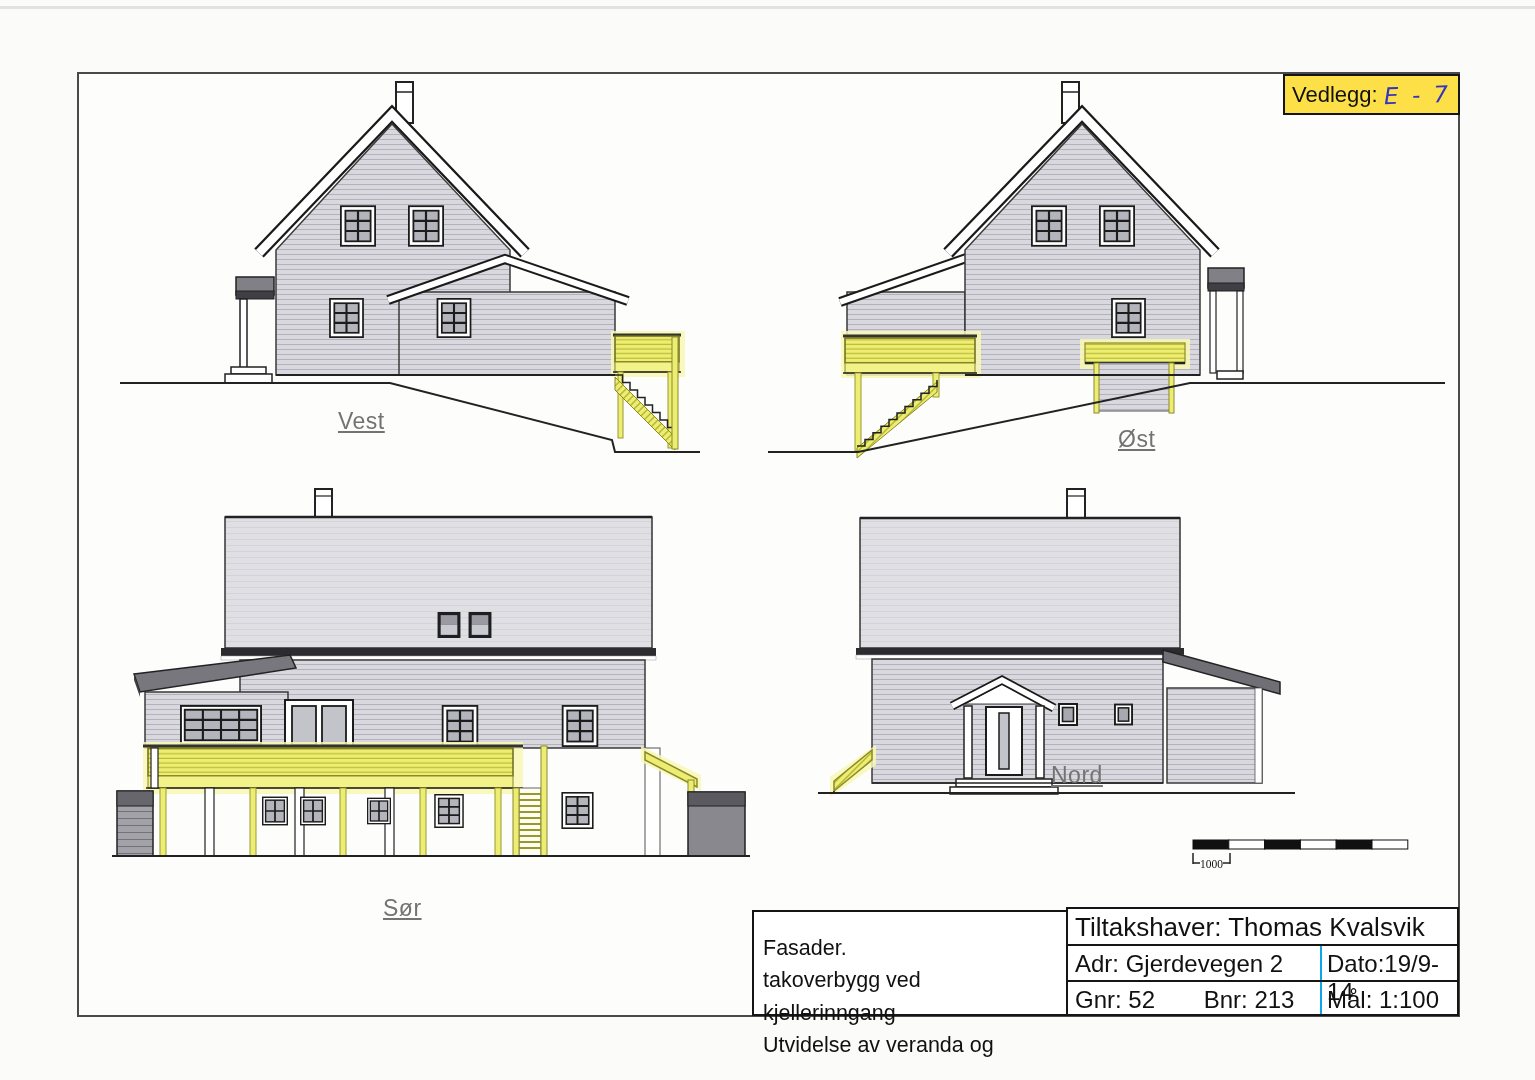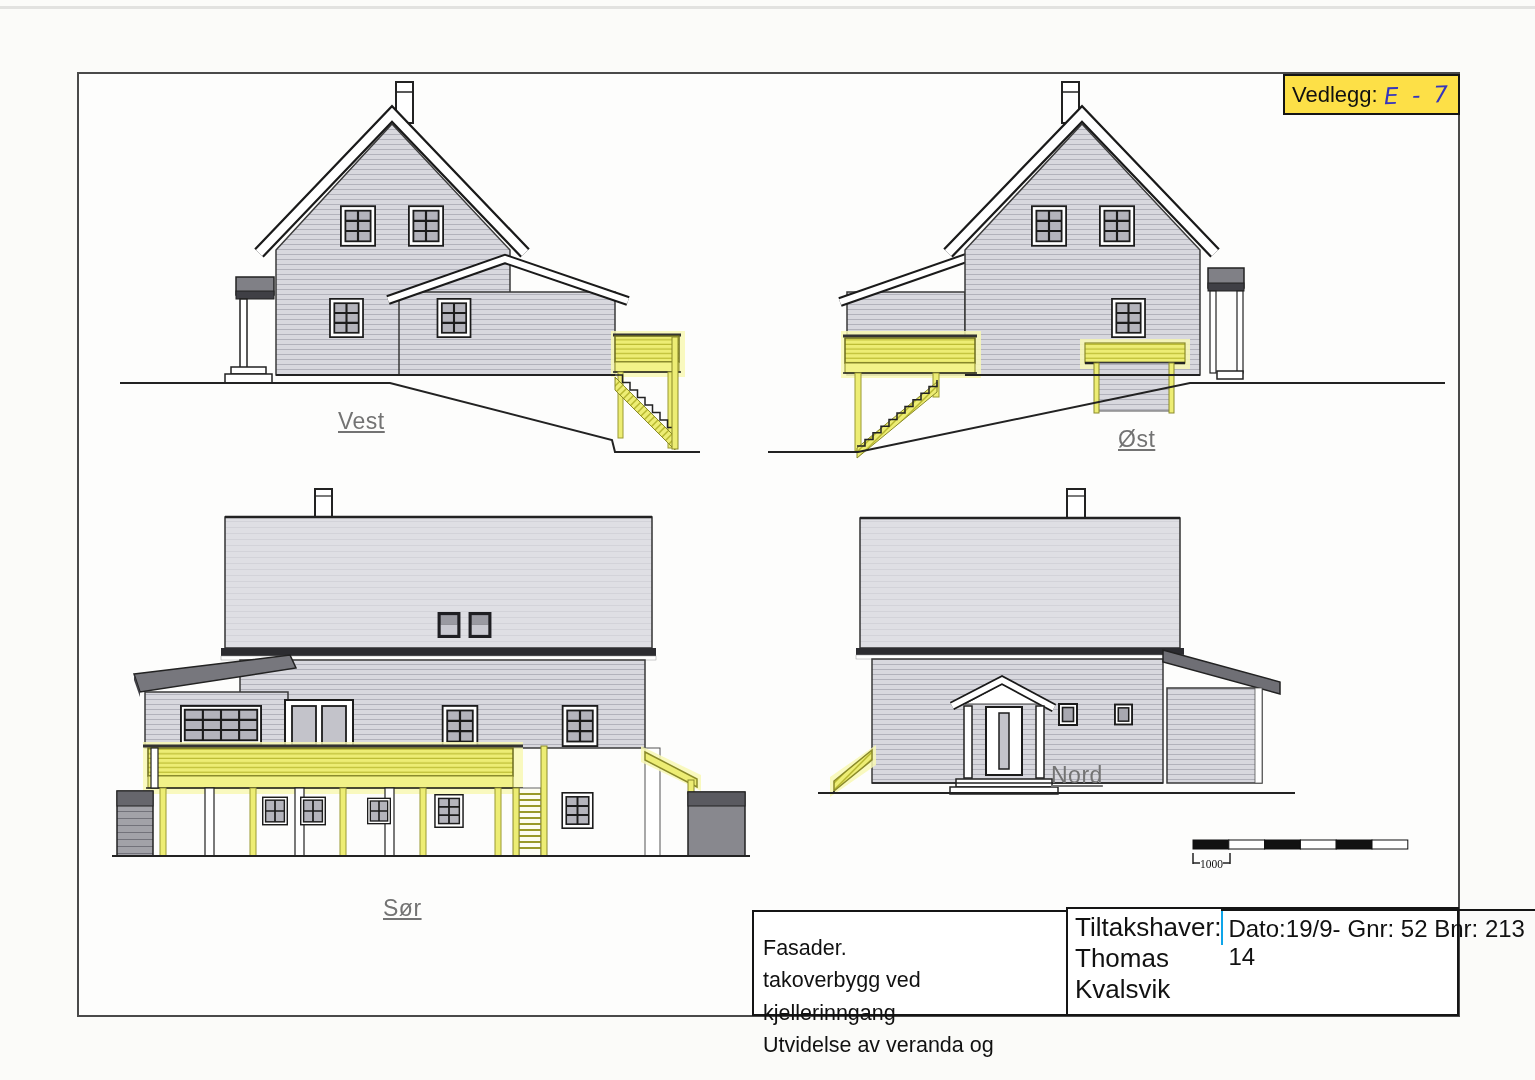--- a/index.html
+++ b/index.html
@@ -11,26 +11,26 @@
   svg.elev{position:absolute;}
   .elev-label{position:absolute;font-size:23px;letter-spacing:.5px;color:#737373;text-decoration:underline;}
   .vedlegg{position:absolute;left:1283px;top:74px;width:177px;height:41px;box-sizing:border-box;
            border:2px solid #151515;background:#fde047;display:flex;align-items:center;padding-left:7px;}
   .vedlegg .lab{font-size:22px;}
   .vedlegg .val{font-size:23px;font-style:italic;letter-spacing:3px;margin-left:6px;
                 font-family:"DejaVu Sans",sans-serif;transform:rotate(-2deg);display:inline-block;}
   .tb-left{position:absolute;left:752px;top:910px;width:316px;height:106px;box-sizing:border-box;
            border:2px solid #151515;background:#fff;padding:20px 9px;font-size:21.5px;line-height:1.5;}
   .tb-right{position:absolute;left:1066px;top:907px;width:393px;height:109px;box-sizing:border-box;
-            border:2px solid #151515;background:#fff;display:flex;}
+            border:2px solid #151515;background:#fff;display:flex;flex-direction:column;}
   .tb-row1{height:37px;box-sizing:border-box;font-size:26px;padding:3px 0 0 7px;}
   .tb-row{height:36px;box-sizing:border-box;border-top:2px solid #151515;display:flex;}
   .tb-cell-a{width:252px;box-sizing:border-box;font-size:24px;padding:4px 0 0 7px;}
   .tb-cell-b{flex:1;box-sizing:border-box;border-left:2px solid #0ea5e9;font-size:24px;padding:4px 0 0 5px;}
-  .gnr-gap{}
+  .gnr-gap{margin-left:42px;}
 </style>
 </head>
 <body>
 
 <div class="sheet">
   <div class="scanline"></div>
   <div class="frame"></div>
 
   <svg width="0" height="0" style="position:absolute">
     <defs>
@@ -326,20 +326,21 @@
   </div>
 
   <div class="tb-left">
     <div>Fasader.</div>
     <div>takoverbygg ved kjellerinngang</div>
     <div>Utvidelse av veranda og</div>
   </div>
   <div class="tb-right">
     <div class="tb-row1">Tiltakshaver: Thomas Kvalsvik</div>
     <div class="tb-row">
+      <div class="tb-cell-a">Adr: Gjerdevegen 2</div>
       <div class="tb-cell-b">Dato:19/9-14</div>
     </div>
     <div class="tb-row">
       <div class="tb-cell-a">
         <span>Gnr: 52</span>
         <span class="gnr-gap">Bnr: 213</span>
       </div>
       <div class="tb-cell-b">Mål: 1:100</div>
     </div>
   </div>

